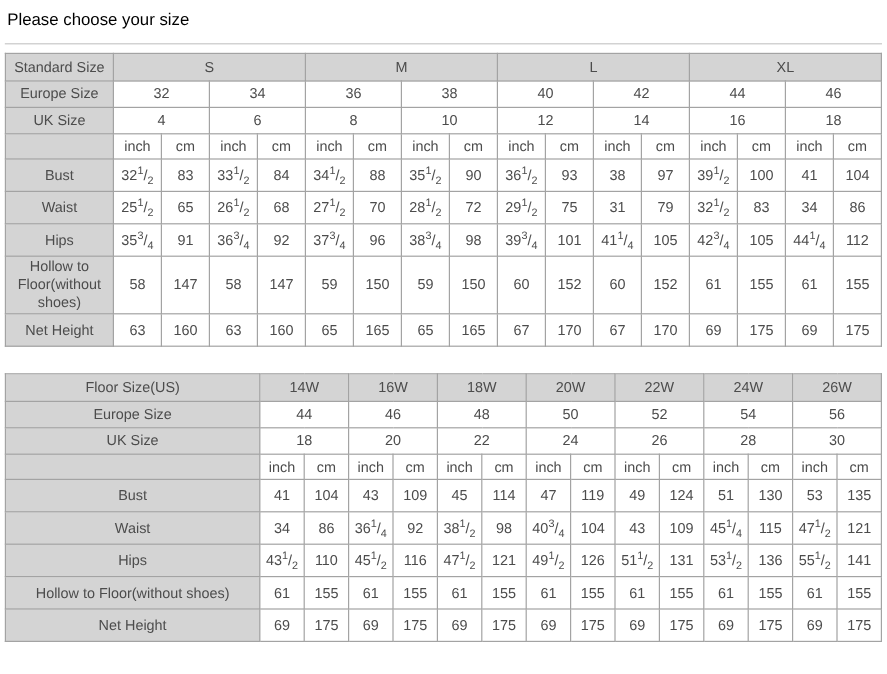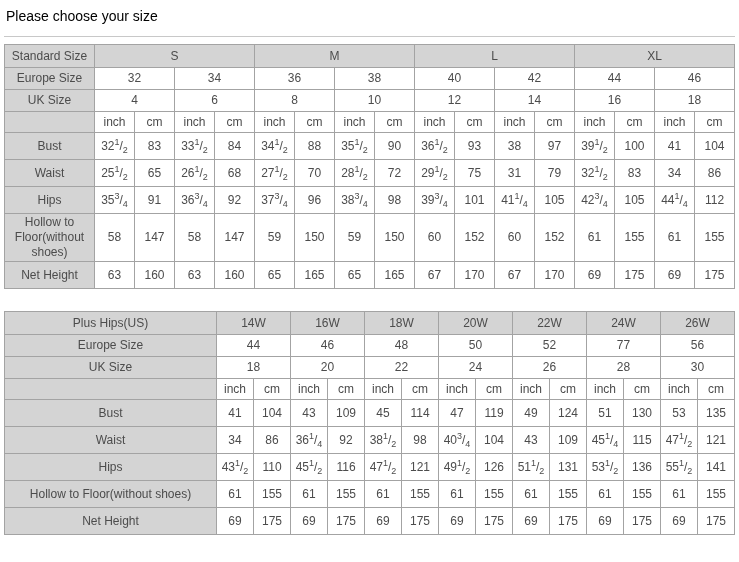--- a/index.html
+++ b/index.html
@@ -206,37 +206,37 @@
         <col>
         <col>
         <col>
         <col>
         <col>
         <col>
         <col>
       </colgroup>
       <tbody>
         <tr class="size-group-row">
-          <th>Plus Hips(US)</th>
+          <th>Floor Size(US)</th>
           <th colspan="2">14W</th>
           <th colspan="2">16W</th>
           <th colspan="2">18W</th>
           <th colspan="2">20W</th>
           <th colspan="2">22W</th>
           <th colspan="2">24W</th>
           <th colspan="2">26W</th>
         </tr>
         <tr class="size-row">
           <th>Europe Size</th>
           <td colspan="2">44</td>
           <td colspan="2">46</td>
           <td colspan="2">48</td>
           <td colspan="2">50</td>
           <td colspan="2">52</td>
-          <td colspan="2">77</td>
+          <td colspan="2">54</td>
           <td colspan="2">56</td>
         </tr>
         <tr class="size-row">
           <th>UK Size</th>
           <td colspan="2">18</td>
           <td colspan="2">20</td>
           <td colspan="2">22</td>
           <td colspan="2">24</td>
           <td colspan="2">26</td>
           <td colspan="2">28</td>

